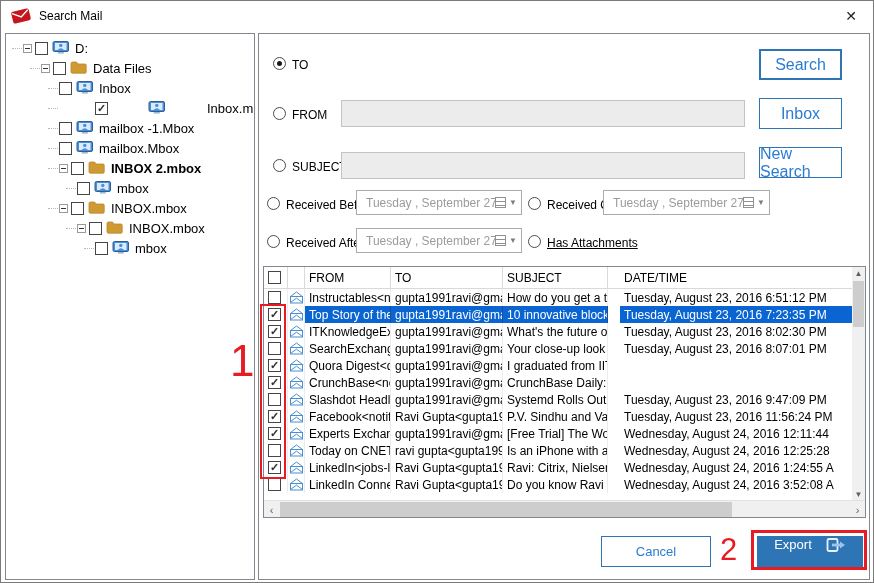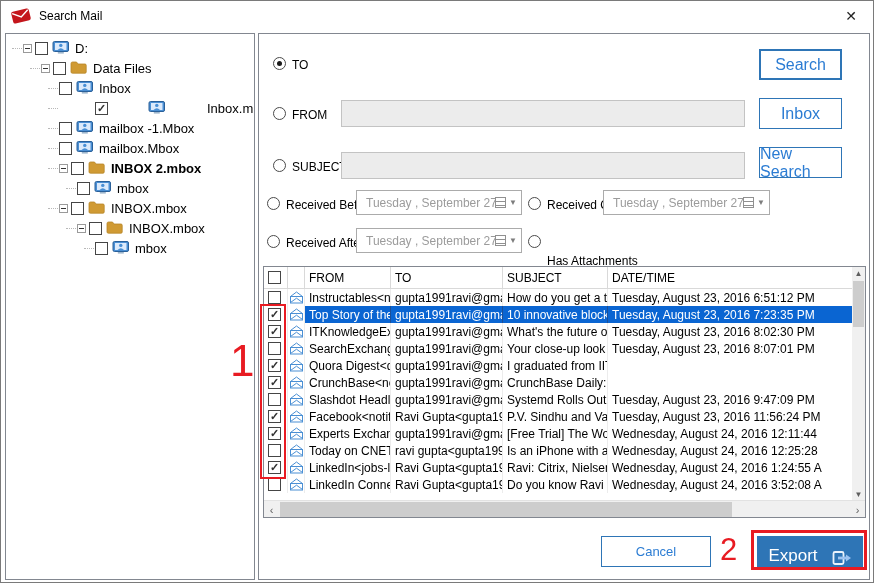--- a/index.html
+++ b/index.html
@@ -64,38 +64,38 @@
   .thead { position:absolute; left:0; top:0; right:13px; height:22px; display:flex; border-bottom:1px solid #d9d9d9; background:#fff; }
   .tbody { position:absolute; left:0; top:22px; right:13px; }
   .trow { display:flex; height:17px; align-items:center; background:#fff; }
   .tc { height:100%; display:flex; align-items:center; padding-left:4px; overflow:hidden; white-space:nowrap; border-right:1px solid #ececec; }
   .thead .tc { border-right:1px solid #d9d9d9; color:#000; }
   .c-check { width:24px; flex:none; }
   .c-icon  { width:17px; flex:none; padding-left:1px; }
   .c-from  { width:86px; flex:none; }
   .c-to    { width:112px; flex:none; }
   .c-subj  { width:105px; flex:none; }
-  .c-date  { width:246px; flex:none; border-right:none; }
+  .c-date  { width:246px; flex:none; border-right:none;margin-left:12px; }
   .trow.selected .c-from, .trow.selected .c-to, .trow.selected .c-subj, .trow.selected .c-date
     { background:#0a65d2; color:#fff; border-right-color:#1d4f96; }
   .c-icon svg { display:block; }
   
   .vscroll { position:absolute; right:0; top:0; width:13px; height:234px; background:#f0f0f0; }
   .vscroll .sarrow { position:absolute; left:0; width:13px; height:13px; color:#5e5e5e; font-size:8px; display:flex; align-items:center; justify-content:center; }
   .vscroll .up { top:0; }
   .vscroll .down { bottom:0; }
   .vscroll .thumb { position:absolute; left:1px; width:11px; top:14px; height:46px; background:#cdcdcd; }
   .hscroll { position:absolute; left:0; right:0; bottom:0; height:17px; background:#f0f0f0; border-top:1px solid #e2e2e2; }
   .hscroll .sarrow { position:absolute; top:0; width:15px; height:17px; color:#5e5e5e; font-size:11px; display:flex; align-items:center; justify-content:center; }
   .hscroll .left { left:0; }
   .hscroll .right { right:0; }
   .hscroll .thumb { position:absolute; top:1px; height:15px; left:16px; width:452px; background:#cdcdcd; }
   
   .btn-cancel { position:absolute; left:342px; top:502px; width:110px; height:31px; background:#fff; border:1px solid #2e75b6; color:#2b7cd3; font-size:13px; display:flex; align-items:center; justify-content:center; cursor:pointer; }
-  .btn-export { position:absolute; left:498px; top:502px; width:106px; height:31px; background:#2e75b6; border:1px solid #2e75b6; color:#fff; font-size:17px; display:flex; align-items:flex-end; justify-content:center; gap:14px; cursor:pointer; }
+  .btn-export { position:absolute; left:498px; top:502px; width:106px; height:31px; background:#2e75b6; border:1px solid #2e75b6; color:#fff; font-size:13px; display:flex; align-items:flex-start; justify-content:center; gap:14px; cursor:pointer; }
   
   .ann-rect1 { position:absolute; left:259px; top:303px; width:26px; height:175px; border:2px solid #e81b22; z-index:20; pointer-events:none; }
   .ann-num1 { position:absolute; left:229px; top:338px; font-size:44px; color:#e81b22; z-index:21; line-height:1; }
   .ann-rect2 { position:absolute; left:750px; top:529px; width:116px; height:40px; border:3px solid #e81b22; z-index:20; pointer-events:none; }
   .ann-num2 { position:absolute; left:719px; top:533px; font-size:31px; color:#e81b22; z-index:21; line-height:1; }
 </style>
 </head>
 <body>
 
 <div class="window">
@@ -299,21 +299,21 @@
     </div>
 
     <span class="radio abs" style="left:8px; top:201px;"></span>
     <span class="rlabel" style="left:27px; top:202px;">Received After</span>
     <div class="datepicker" style="left:97px; top:194px; width:166px;">
       <span class="dval">Tuesday   , September 27, 2016</span>
       <span class="cal"></span>
       <span class="arr">▼</span>
     </div>
     <span class="radio abs" style="left:269px; top:201px;"></span>
-    <span class="rlabel" style="left:288px; top:220px;">Has Attachments</span>
+    <span class="rlabel" style="left:288px; top:202px;text-decoration:underline;">Has Attachments</span>
 
     <div class="table">
       <div class="thead">
         <span class="tc c-check">
             <span class="cb"></span>
           </span>
         <span class="tc c-icon"></span>
         <span class="tc c-from">FROM</span>
         <span class="tc c-to">TO</span>
         <span class="tc c-subj">SUBJECT</span>

